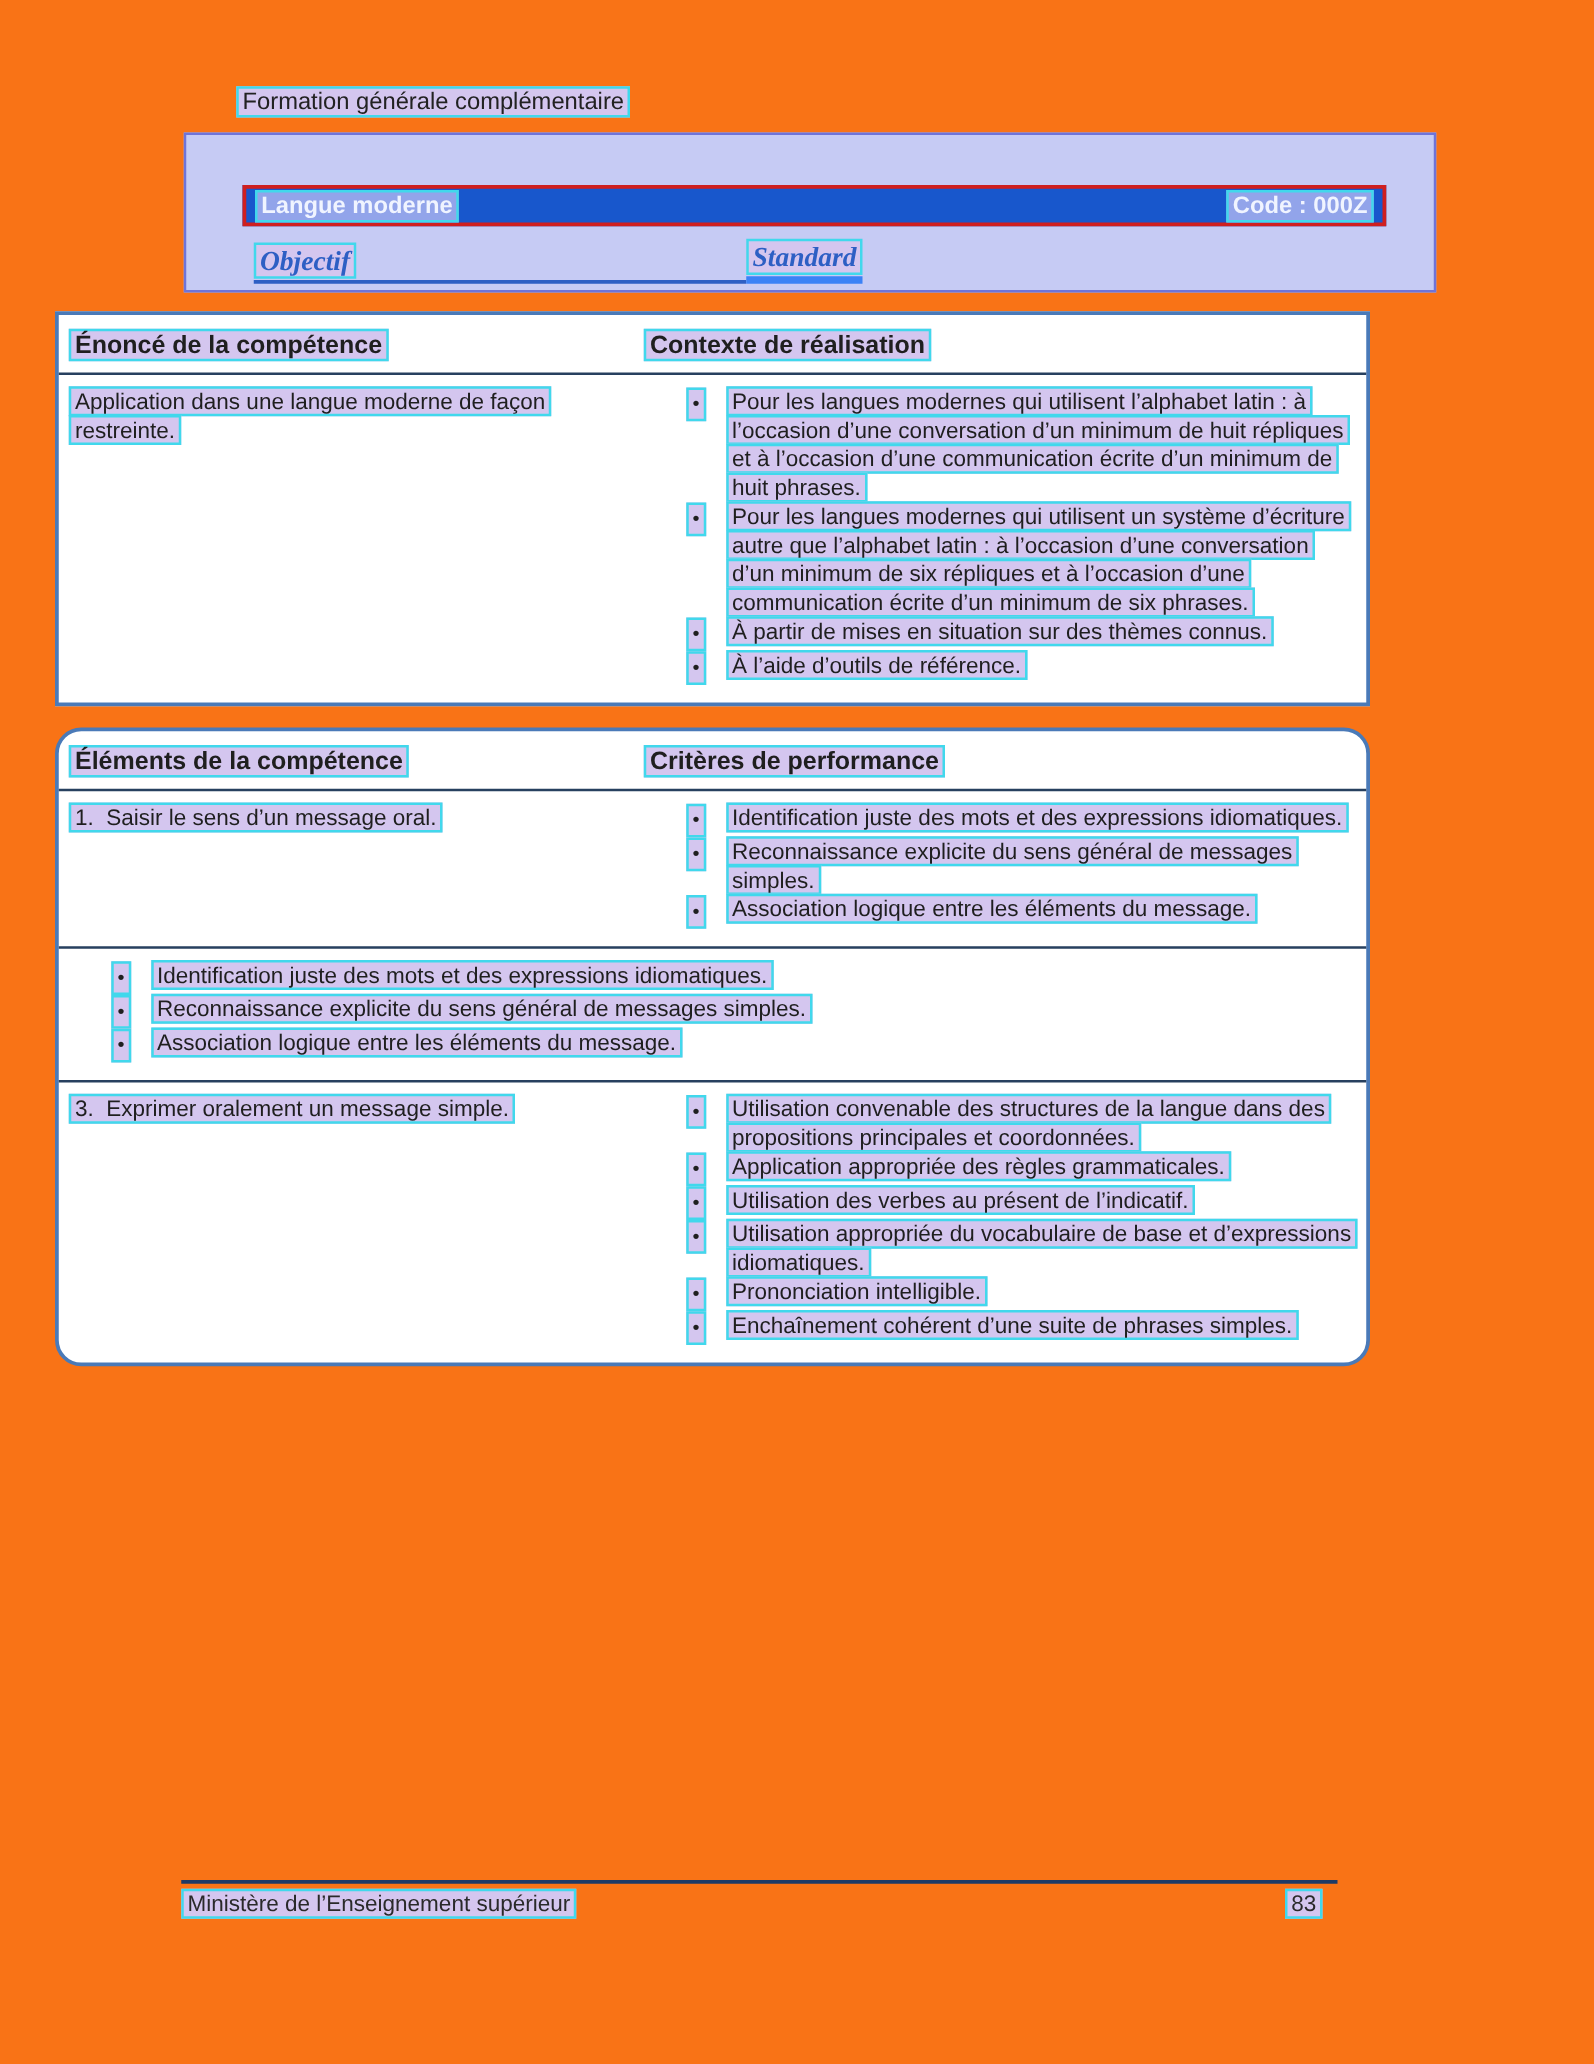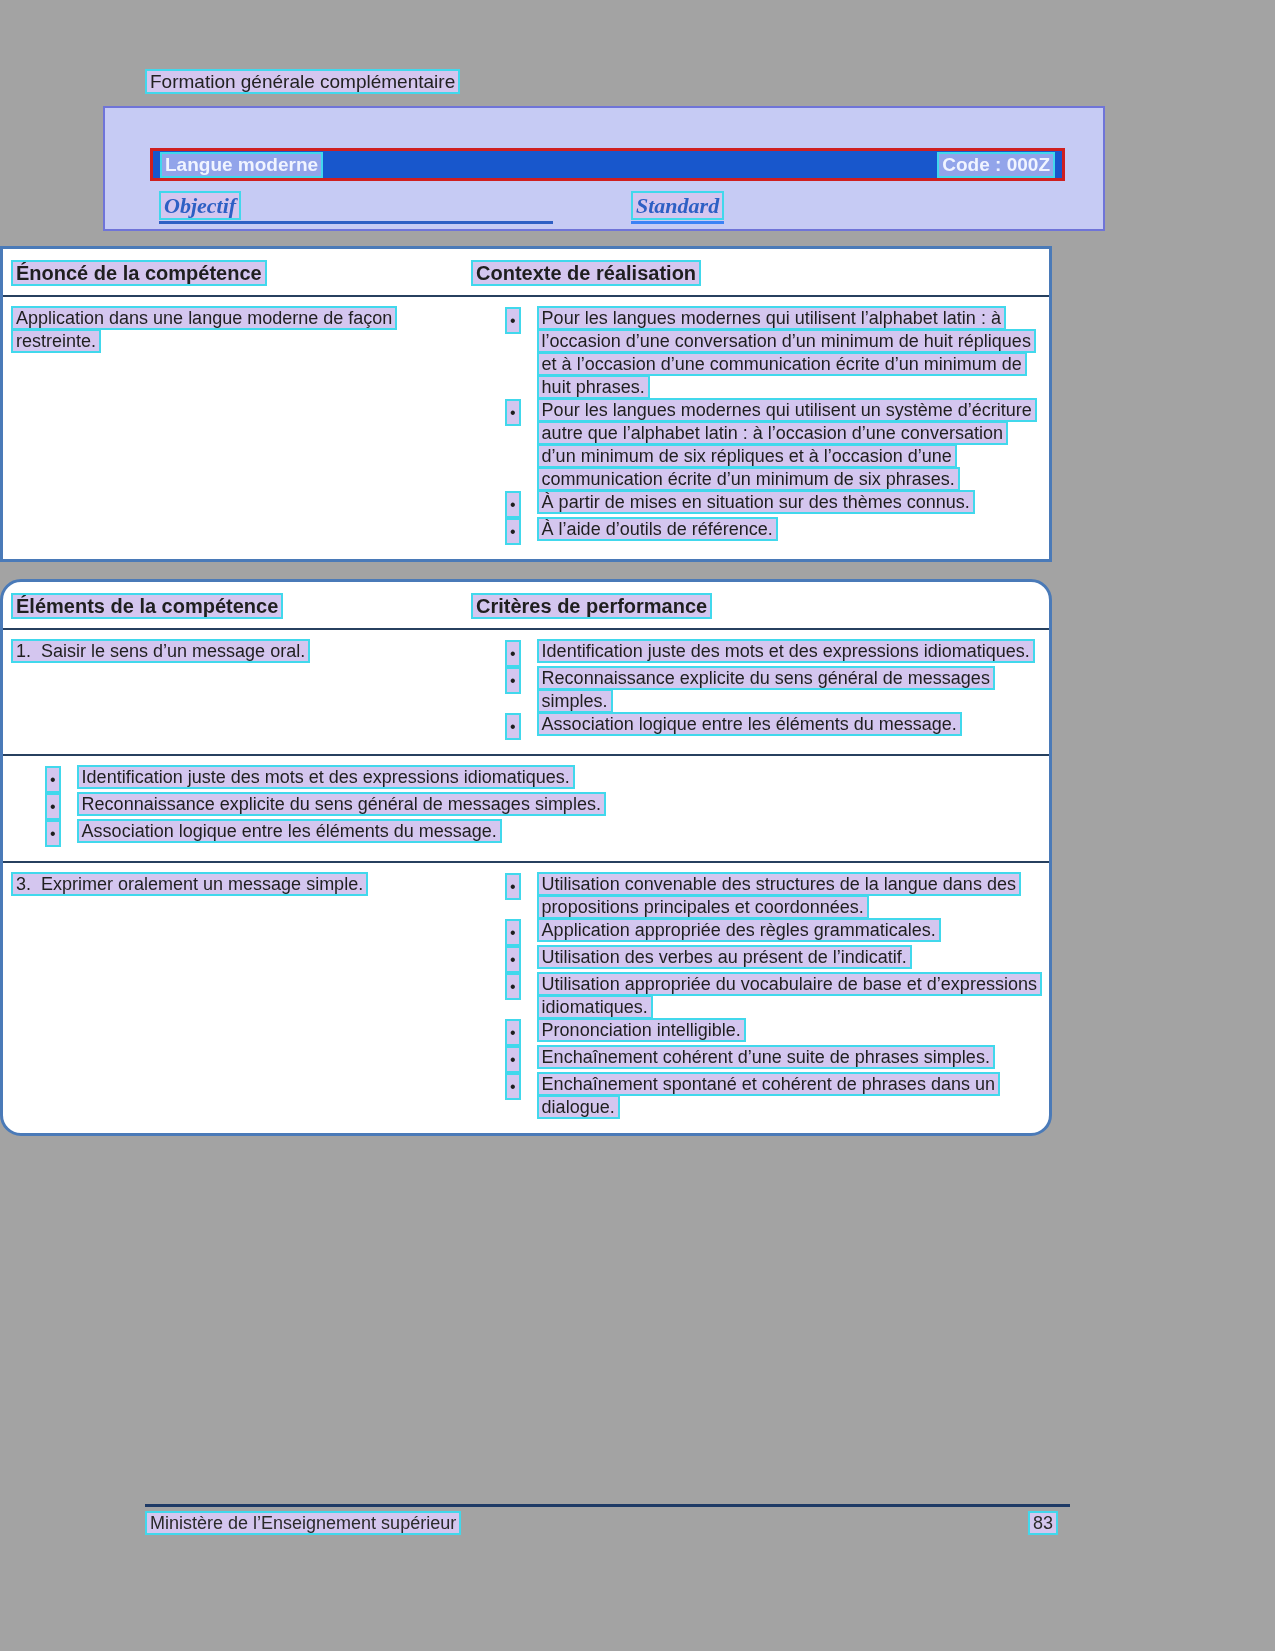--- a/index.html
+++ b/index.html
@@ -3,23 +3,24 @@
 <meta charset="utf-8">
 <title>Langue moderne — 000Z</title>
 <style>
   * { margin:0; padding:0; box-sizing:border-box; }
   html,body { background:#ffffff; }
   body { font-family:"Liberation Sans", sans-serif; color:#1f1f1f; }
 
   .page{
     position:relative;
     width:1275px; height:1651px;
-    background:#a3a3a3;
+    background:#f97316;
     overflow:hidden;
     padding-top:70px;
+    padding-left:44px;
   }
 
   
   .hl{
     background:#d4c6ef;
     border:2px solid #41d8ec;
     padding:0 3px;
     -webkit-box-decoration-break:clone;
     box-decoration-break:clone;
   }
@@ -44,21 +45,21 @@
   }
   .course-bar .hl{ background:#92a4ea; color:#f0f4ff; }
   .obj-row{
     display:flex; align-items:flex-end;
     margin:12px 38px 5px 54px;
     font-size:22px; font-weight:bold; font-style:italic;
     color:#2d5fc4;
     font-family:Liberation Serif, serif;
   }
   .obj-cell{ width:394px; border-bottom:3px solid #2d5fc4; padding-bottom:2px; }
-  .std-cell{ margin-left:78px; border-bottom:3px solid #3b82f6; padding-bottom:2px; display:inline-block; }
+  .std-cell{ border-bottom:6px solid #3b82f6; padding-bottom:2px; display:inline-block; }
 
   
   .tbl{
     margin-top:15px;
     width:1052px;
     border:3px solid #4a7ab8;
     background:#ffffff;
     font-size:18px; line-height:23px;
   }
   .tbl + .tbl{ margin-top:17px;border-radius:21px; }
@@ -211,24 +212,20 @@
           <span class="crit-text"><span class="hl">Utilisation appropriée du vocabulaire de base et d’expressions idiomatiques.</span></span>
         </div>
         <div class="crit-item">
           <span class="bullet hl"></span>
           <span class="crit-text"><span class="hl">Prononciation intelligible.</span></span>
         </div>
         <div class="crit-item">
           <span class="bullet hl"></span>
           <span class="crit-text"><span class="hl">Enchaînement cohérent d’une suite de phrases simples.</span></span>
         </div>
-        <div class="crit-item">
-          <span class="bullet hl"></span>
-          <span class="crit-text"><span class="hl">Enchaînement spontané et cohérent de phrases dans un dialogue.</span></span>
-        </div>
       </div>
     </div>
   </section>
 
   <div class="footer">
     <span><span class="hl">Ministère de l’Enseignement supérieur</span></span>
     <span class="pageno"><span class="hl">83</span></span>
   </div>
 
 </div>

